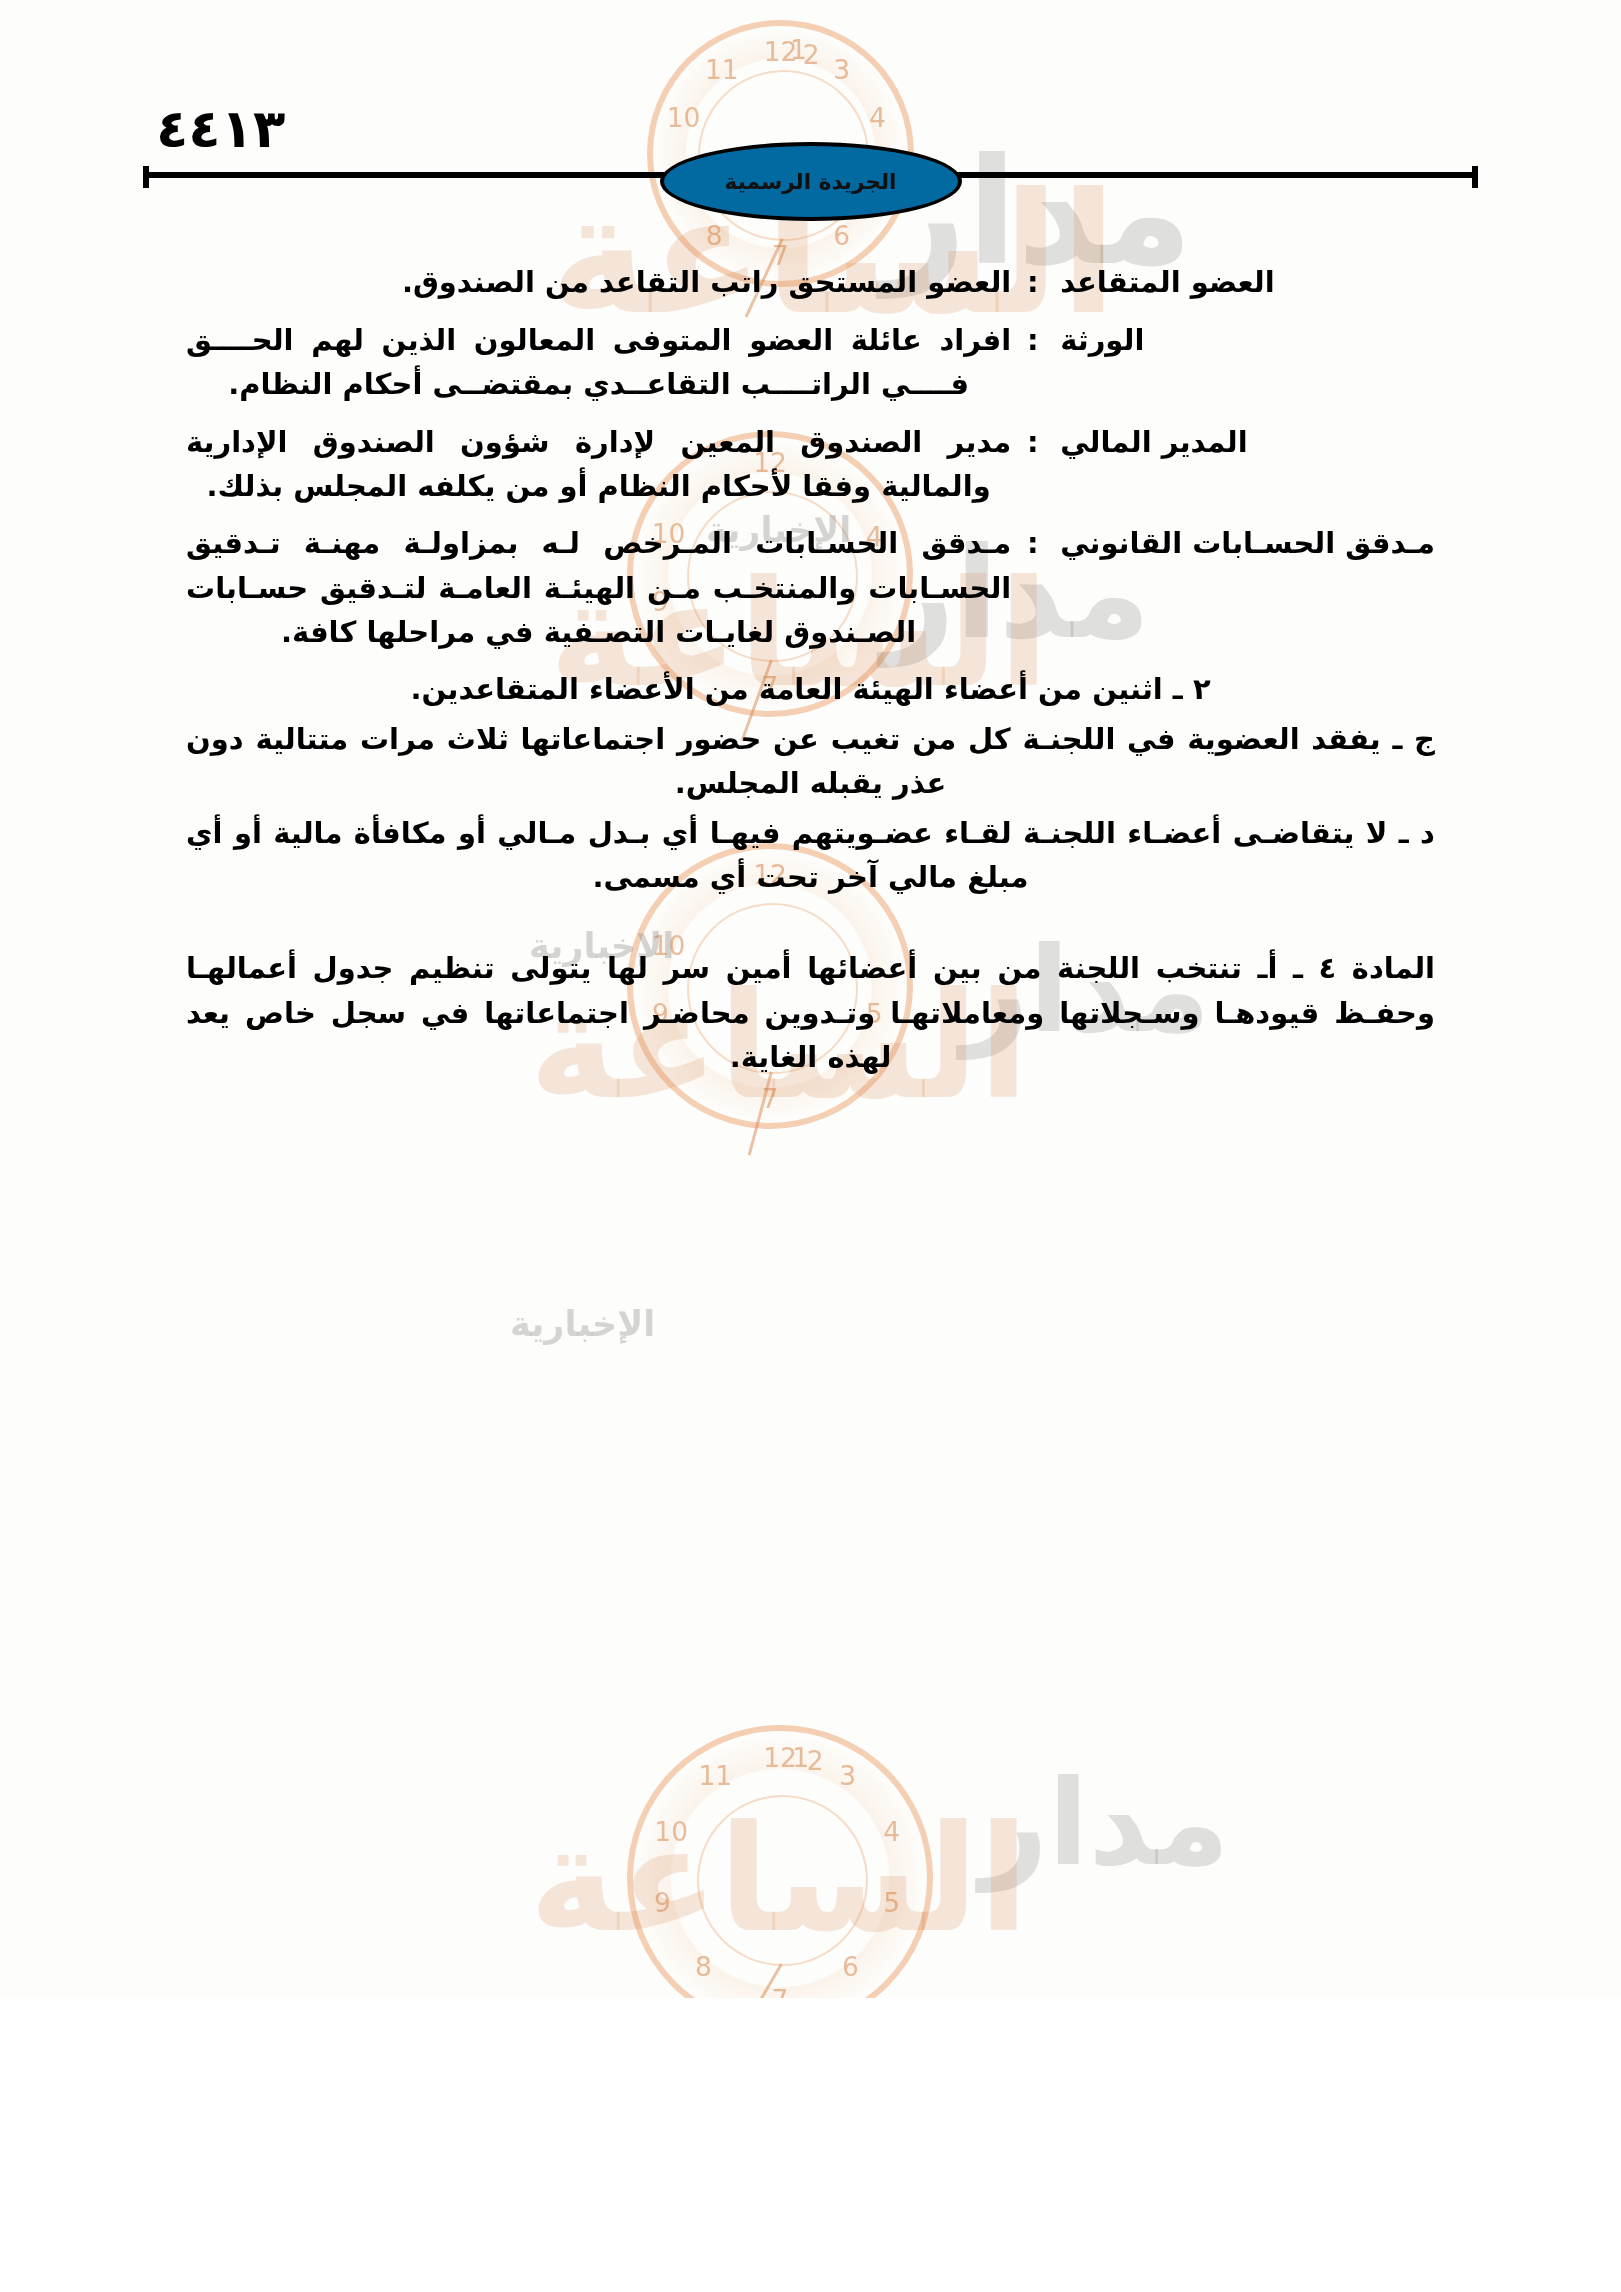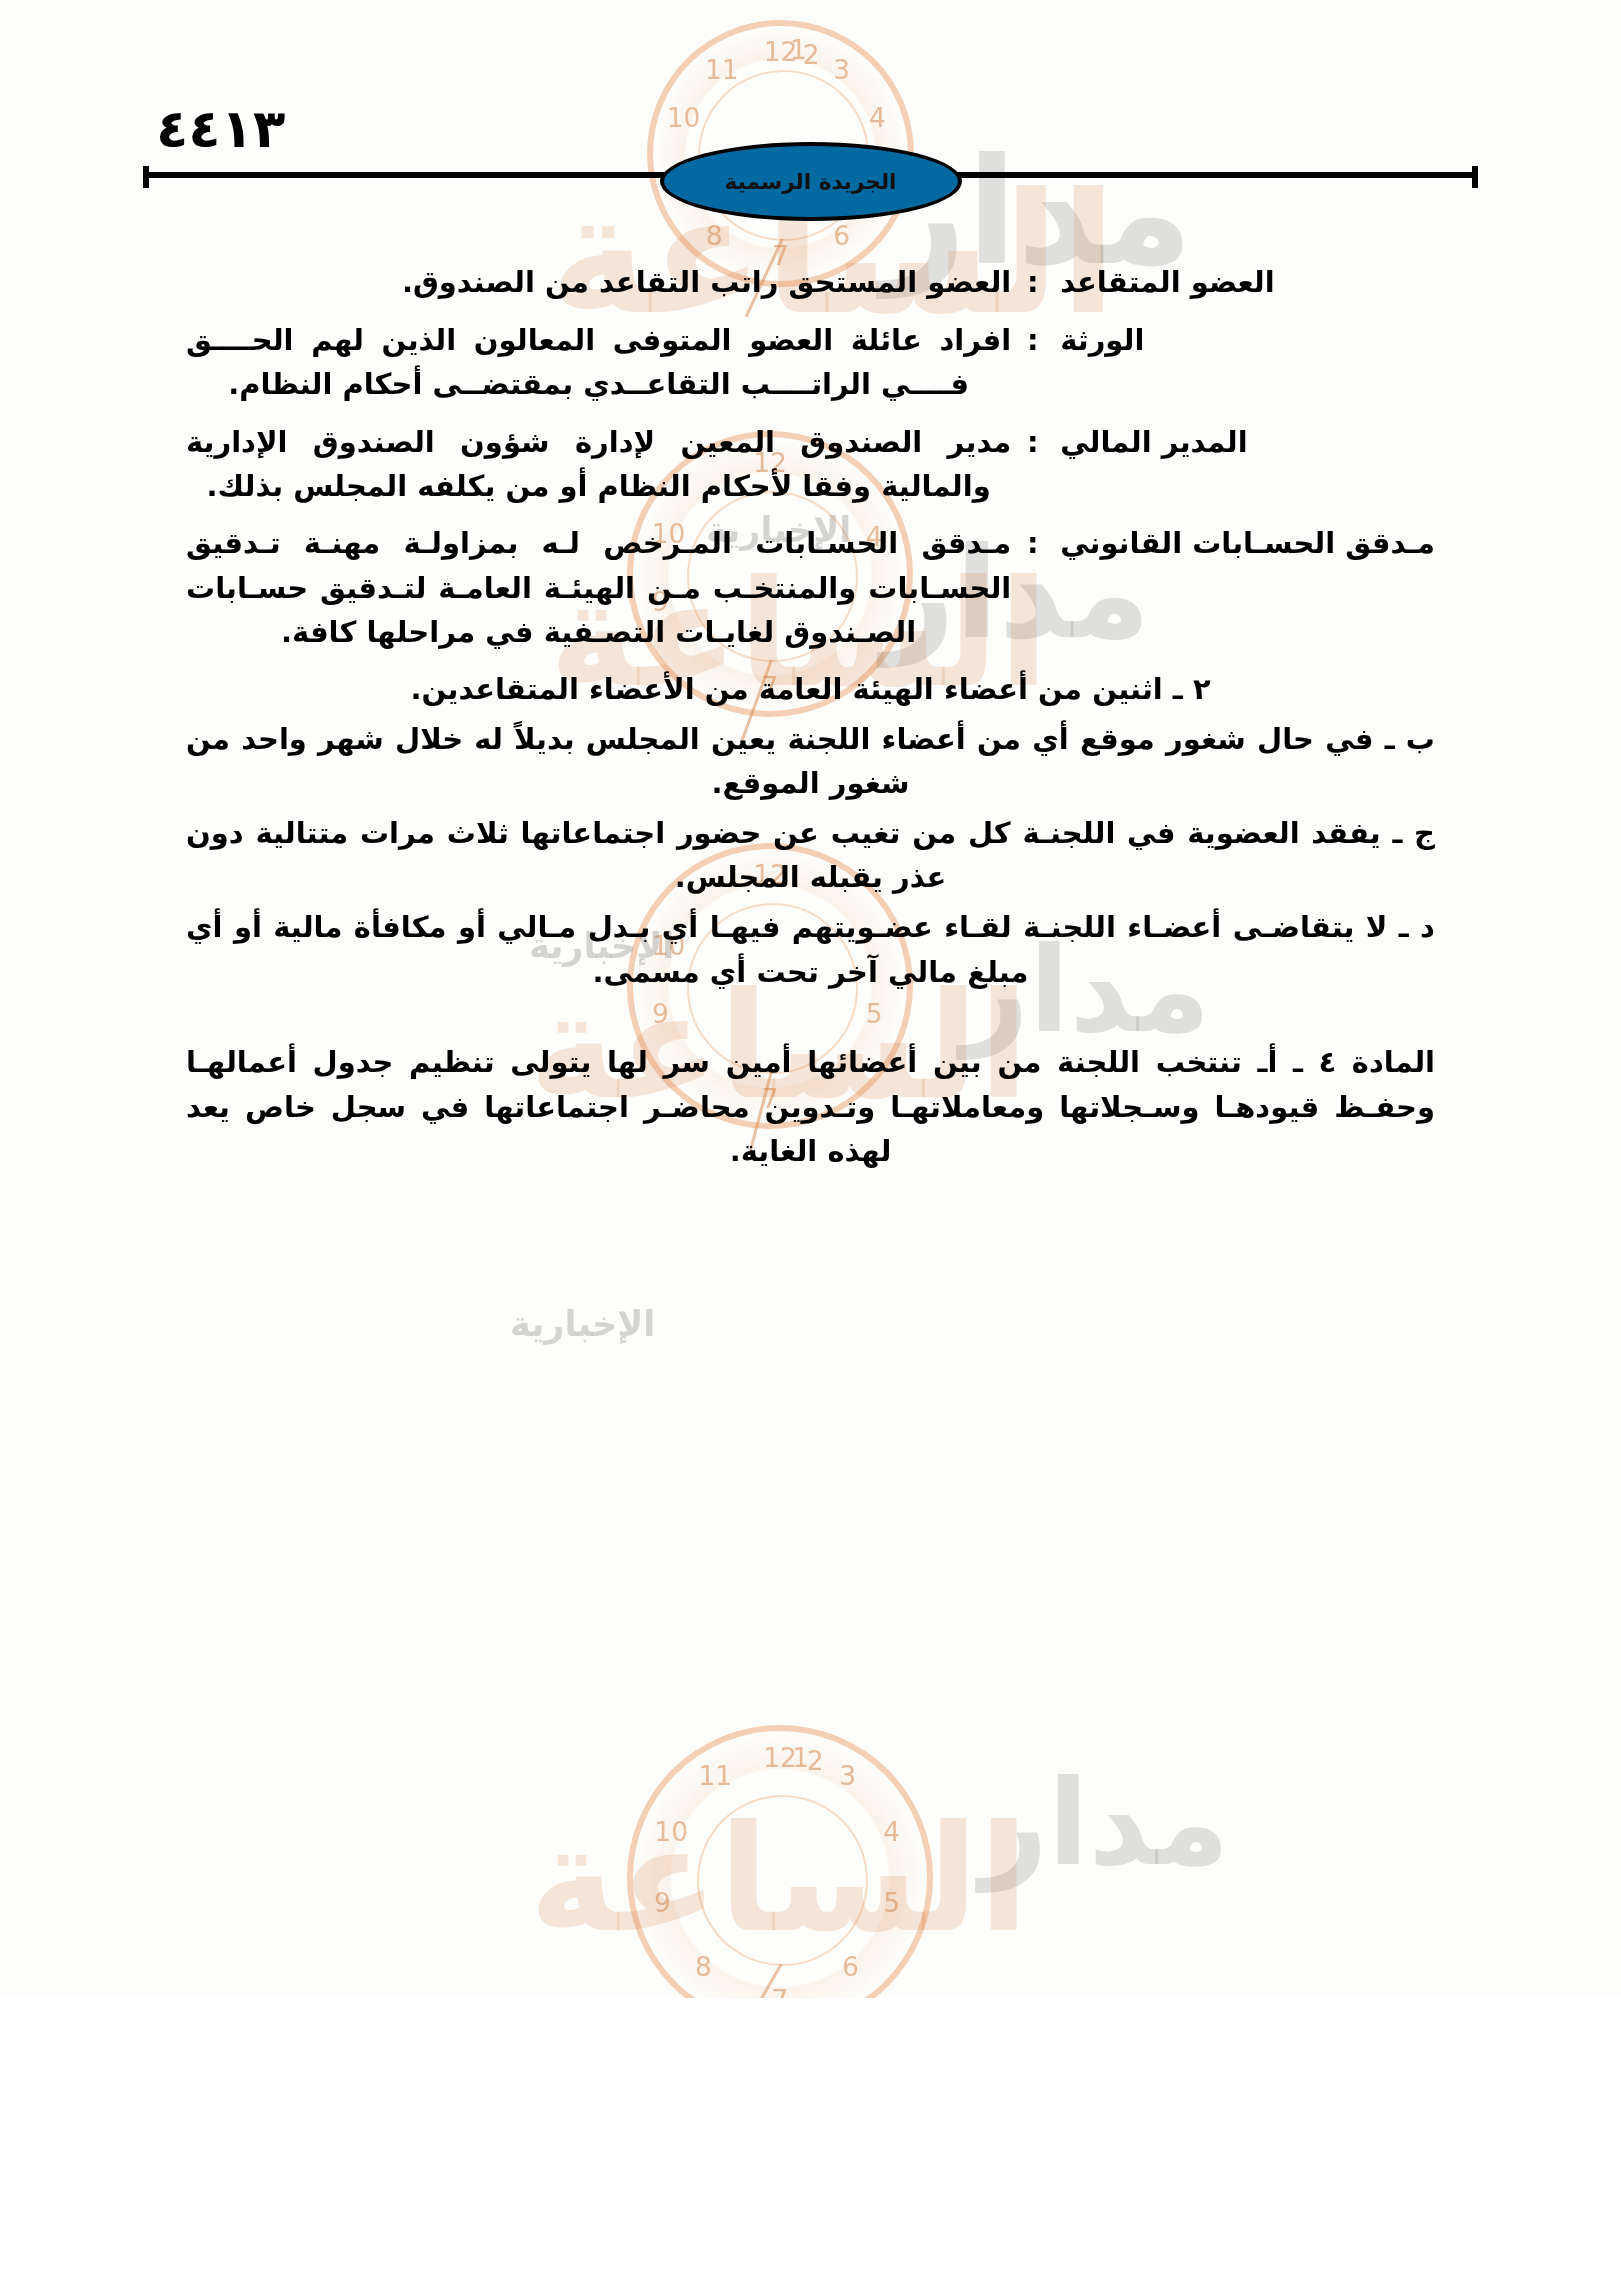--- a/index.html
+++ b/index.html
@@ -277,21 +277,20 @@
         <tr>
           <td class="def-term">مـدقق الحسـابات القانوني</td>
           <td class="def-colon">:</td>
           <td class="def-desc">مـدقق الحسـابات المـرخص لـه بمزاولـة مهنـة تـدقيق الحسـابات والمنتخـب مـن الهيئـة العامـة لتـدقيق حسـابات الصـندوق لغايـات التصـفية في مراحلها كافة.</td>
         </tr>
       </tbody>
     </table>
 
     <div>
       <p class="hang">٢ ـ اثنين من أعضاء الهيئة العامة من الأعضاء المتقاعدين.</p>
-      <p class="para">ب ـ في حال شغور موقع أي من أعضاء اللجنة يعين المجلس بديلاً له خلال شهر واحد من شغور الموقع.</p>
       <p class="para">ج ـ يفقد العضوية في اللجنـة كل من تغيب عن حضور اجتماعاتها ثلاث مرات متتالية دون عذر يقبله المجلس.</p>
       <p class="para">د ـ لا يتقاضـى أعضـاء اللجنـة لقـاء عضـويتهم فيهـا أي بـدل مـالي أو مكافأة مالية أو أي مبلغ مالي آخر تحت أي مسمى.</p>
     </div>
 
     <div class="spacer"></div>
 
     <div>
       <p class="para">المادة ٤ ـ أـ تنتخب اللجنة من بين أعضائها أمين سر لها يتولى تنظيم جدول أعمالهـا وحفـظ قيودهـا وسـجلاتها ومعاملاتهـا وتـدوين محاضـر اجتماعاتها في سجل خاص يعد لهذه الغاية.</p>
     </div>
 

